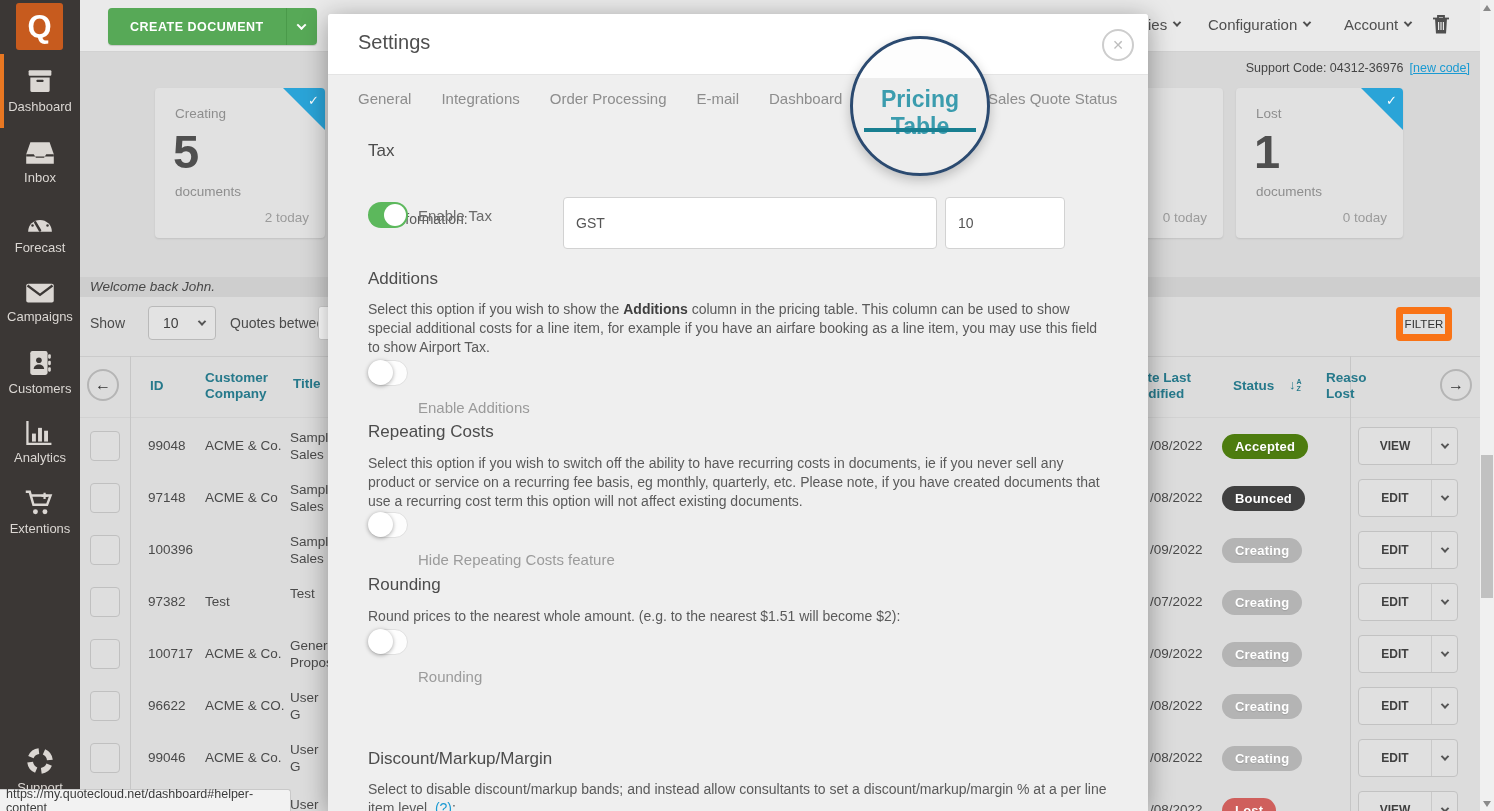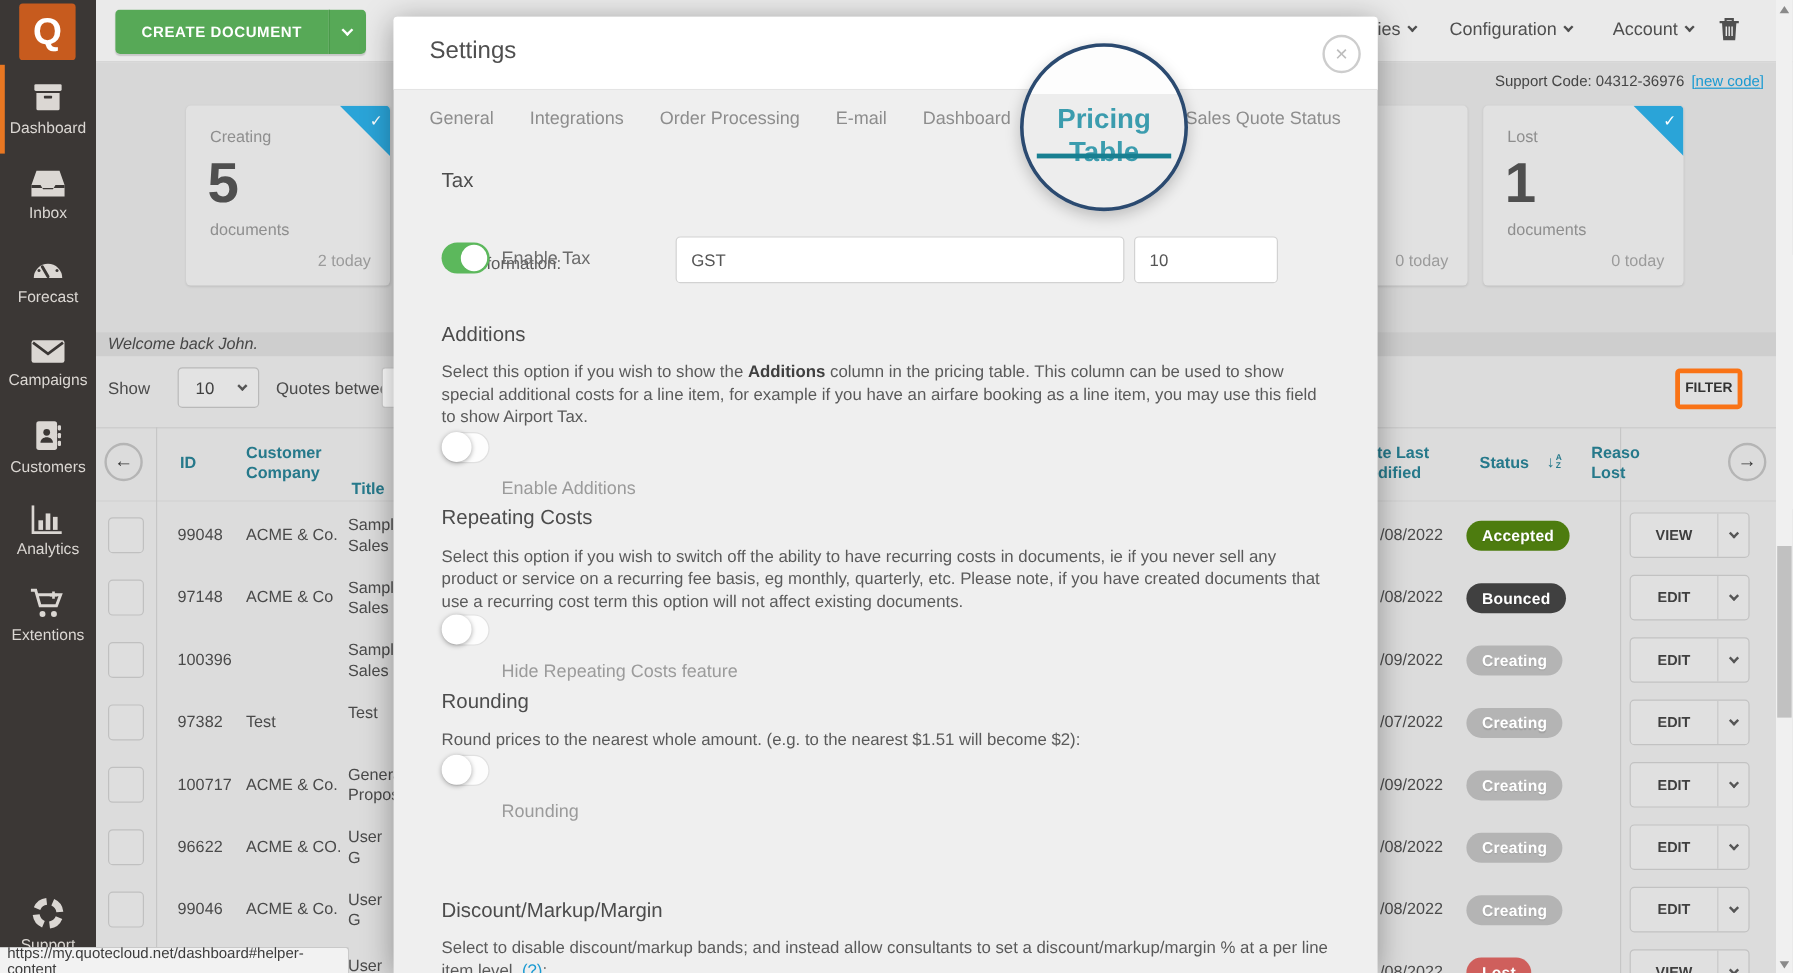--- a/index.html
+++ b/index.html
@@ -5,21 +5,21 @@
   * { margin:0; padding:0; box-sizing:border-box; }
   html,body { background:#fff; }
   .canvas {
     position:relative; width:1494px; height:811px; overflow:hidden;
     font-family:"Liberation Sans","DejaVu Sans",sans-serif; background:#d7d7d7;
   }
   .abs { position:absolute; }
 
   
   .topbar { left:80px; top:0; width:1414px; height:52px; background:#eaeaea; border-bottom:1px solid #d2d2d2; z-index:1; }
-  .create-btn { position:absolute; left:16px; top:8px; height:37px; display:flex; border-radius:4px; overflow:hidden; cursor:pointer; box-shadow:0 1px 1px rgba(0,0,0,.15); }
+  .create-btn { position:absolute; left:28px; top:8px; height:37px; display:flex; border-radius:4px; overflow:hidden; cursor:pointer; box-shadow:0 1px 1px rgba(0,0,0,.15); }
   .create-main { background:#57a957; color:#fff; font-weight:700; font-size:12.5px; letter-spacing:.5px; display:flex; align-items:center; padding:0 22px; }
   .create-caret { background:#57a957; border-left:1px solid #4a9a4a; width:31px; display:flex; align-items:center; justify-content:center; color:#fff; }
   .chev { display:inline-block; width:7px; height:7px; border-right:2px solid currentColor; border-bottom:2px solid currentColor; transform:rotate(45deg) translate(-1px,-1px); }
   .nav-item { position:absolute; top:16px; display:flex; align-items:center; gap:7px; color:#4f4f4f; font-size:15px; cursor:pointer; }
   .nav-item .chev { width:6px; height:6px; margin-top:-2px; }
   .supportcode { position:absolute; top:61px; right:24px; font-size:12.5px; color:#454545; z-index:1; }
   .supportcode a { color:#1a9ad2; text-decoration:underline; margin-left:6px; cursor:pointer; }
 
   
   .sidebar { left:0; top:0; width:80px; height:811px; background:#3b3735; z-index:4; }
@@ -38,21 +38,21 @@
   .card-today { position:absolute; right:16px; bottom:13px; font-size:13.5px; color:#9b9b9b; }
 
   
   .welcome-bar { left:80px; top:277px; width:1400px; height:20px; background:#cecece; z-index:1; }
   .welcome-text { position:absolute; left:10px; top:2px; font-size:13.5px; font-style:italic; color:#474747; }
   .lower { left:80px; top:297px; width:1400px; height:514px; background:#dcdcdc; z-index:1; }
   .lbl { position:absolute; font-size:14px; color:#4a4a4a; }
   .select { position:absolute; left:68px; top:9px; width:68px; height:34px; background:#e3e3e3; border:1px solid #b9b9b9; border-radius:4px; display:flex; align-items:center; justify-content:space-between; padding:0 10px 0 14px; font-size:14px; color:#3f3f3f; cursor:pointer; }
   .select .chev { width:6px; height:6px; color:#555; }
   .qb-input { position:absolute; left:238px; top:9px; width:26px; height:34px; background:#fff; border:1px solid #cfcfcf; border-radius:3px; }
-  .filter-btn { position:absolute; right:28px; top:10px; width:56px; height:34px; background:#e0e0e0; border:4px solid #f97316; border-radius:4px; font-size:11.5px; font-weight:700; color:#333; display:flex; align-items:center; justify-content:center; cursor:pointer; }
+  .filter-btn { position:absolute; right:28px; top:10px; width:56px; height:34px; background:#e0e0e0; border:7px solid #f97316; border-radius:4px; font-size:11.5px; font-weight:400; color:#333; display:flex; align-items:center; justify-content:center; cursor:pointer; }
 
   
   .hline { position:absolute; height:1px; background:#cbcbcb; z-index:1; }
   .vline { position:absolute; width:1px; background:#c6c6c6; z-index:1; }
   .circle-btn { position:absolute; width:32px; height:32px; border:2px solid #b5b5b5; border-radius:50%; display:flex; align-items:center; justify-content:center; color:#333; font-size:16px; cursor:pointer; z-index:1; background:transparent; }
   .thead { position:absolute; font-size:13.5px; font-weight:700; color:#26798b; z-index:1; line-height:16px; }
   .sort-ic { position:absolute; display:flex; align-items:center; color:#26798b; z-index:1; }
   .sort-ic .ar { font-size:13px; }
   .sort-ic .az { display:flex; flex-direction:column; font-size:7px; line-height:7px; margin-left:1px; font-weight:700; }
   .trow { position:absolute; left:80px; width:1400px; height:52px; z-index:1; }
@@ -79,21 +79,21 @@
   .modal-close { position:absolute; right:14px; top:15px; width:32px; height:32px; border:2px solid #cdcdcd; border-radius:50%; color:#bdbdbd; font-size:14px; display:flex; align-items:center; justify-content:center; cursor:pointer; }
   .tabs { position:absolute; left:30px; top:76px; display:flex; gap:30px; font-size:15px; color:#8d8d8d; }
   .tab { cursor:pointer; padding-bottom:10px; }
   .tab.active { color:#3b9cae; border-bottom:3px solid #1d8494; }
   .m-h { position:absolute; left:40px; font-size:17px; color:#4c4c4c; }
   .m-lbl { position:absolute; font-size:14px; color:#5a5a5a;margin-top:37px; }
   .m-para { position:absolute; left:40px; width:740px; font-size:14px; color:#5a5a5a; line-height:19px; }
   .m-para b { color:#3f3f3f; }
   .m-para a { color:#1a9ad2; text-decoration:underline; cursor:pointer; }
   .m-note { position:absolute; left:40px; width:735px; font-size:13.5px; color:#6a6a6a; font-style:italic; line-height:20px; }
-  .tinput { position:absolute; height:39px; background:#fff; border:1px solid #d2d2d2; border-radius:4px; font-size:14px; color:#555; padding-left:12px; font-family:inherit; }
+  .tinput { position:absolute; height:52px; background:#fff; border:1px solid #d2d2d2; border-radius:4px; font-size:14px; color:#555; padding-left:12px; font-family:inherit; }
   .toggle { position:absolute; width:40px; height:26px; border-radius:13px; cursor:pointer; }
   .toggle.on { background:#5cb85c; }
   .toggle.on .knob { position:absolute; right:2px; top:2px; width:22px; height:22px; background:#fff; border-radius:50%; }
   .toggle.off { background:#fdfdfd; border:1px solid #e0e0e0; }
   .toggle.off .knob { position:absolute; left:-1px; top:-1px; width:25px; height:25px; background:#fff; border-radius:50%; box-shadow:0 1px 4px rgba(0,0,0,.35); }
   .t-lbl { position:absolute; font-size:15px; }
   .t-lbl.dark { color:#6b6b6b; }
   .t-lbl.gray { color:#9b9b9b;margin-top:34px; }
 
   
@@ -187,21 +187,21 @@
   <div class="vline" style="left:1350px; top:356px; height:455px;"></div>
   <div class="circle-btn" style="left:87px; top:369px;">
       <span>←</span>
     </div>
   <div class="circle-btn" style="left:1440px; top:369px;">
       <span>→</span>
     </div>
 
   <div class="thead" style="left:150px; top:378px;">ID</div>
   <div class="thead" style="left:205px; top:370px; width:82px;">Customer Company</div>
-  <div class="thead" style="left:293px; top:400px;">Title</div>
+  <div class="thead" style="left:293px; top:376px;">Title</div>
   <div class="thead" style="left:1140px; top:370px; width:62px;">ate Last odified</div>
   <div class="thead" style="left:1233px; top:378px;">Status</div>
   <div class="sort-ic" style="left:1289px; top:377px;">
     <span class="ar">↓</span>
     <span class="az">
         <span>A</span>
         <span>Z</span>
       </span>
   </div>
   <div class="thead" style="left:1326px; top:370px; width:48px;">Reaso Lost</div>

